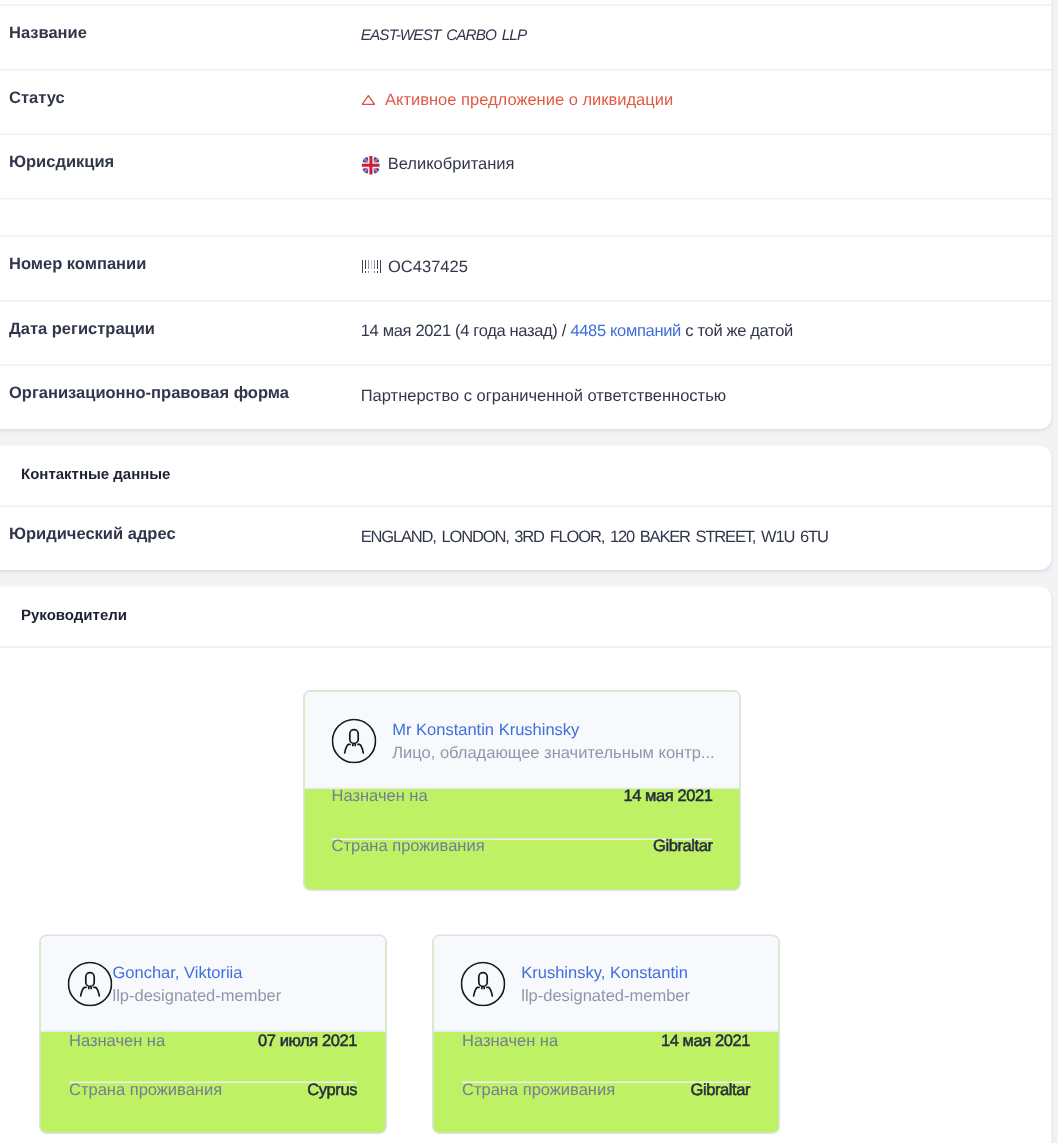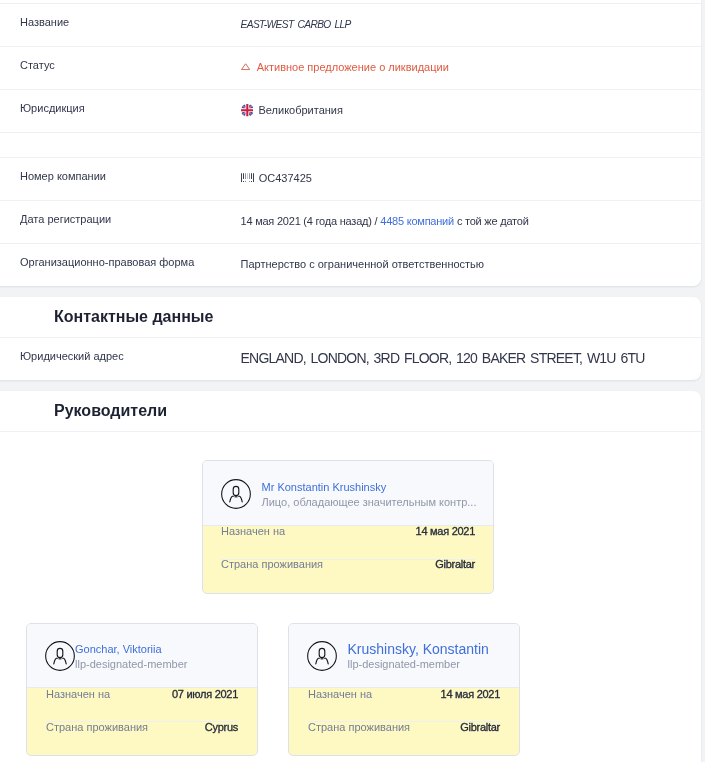--- a/index.html
+++ b/index.html
@@ -24,50 +24,50 @@
     box-shadow:0 1px 2px rgba(98,110,135,0.14);
   }
 
   
   .kv{
     position:absolute;left:0;width:100%;height:43px;
     border-top:1px solid #eef0f3;
     box-sizing:border-box;
   }
   .kv .k{
-    position:absolute;left:34px;top:50%;transform:translateY(calc(-50% - 2.6px));
-    font-size:11px;color:#31364b;white-space:nowrap;
+    position:absolute;left:20px;top:50%;transform:translateY(calc(-50% - 2.6px));
+    font-size:11px;color:#31364b;white-space:nowrap;font-weight:bold;
   }
   .kv .v{
     position:absolute;left:254.5px;top:50%;transform:translateY(calc(-50% - 0.8px));
     font-size:11px;color:#31364b;white-space:nowrap;
     display:flex;align-items:center;
   }
   .kv.empty{height:25px;}
 
   .sec-head{position:relative;height:40px;}
   .sec-title{
     position:absolute;left:28px;top:50%;transform:translateY(-50%);
-    font-size:16px;font-weight:bold;color:#1d2233;margin-left:40px;
+    font-size:10px;font-weight:bold;color:#1d2233;
   }
 
   .kv .v.warn, .warn{color:#e05a42;}
   .link{color:#3f6fdb;}
   a{text-decoration:none;}
-  .tight{font-size:14px;letter-spacing:-0.78px;word-spacing:1.6px;}
+  .tight{font-size:11px;letter-spacing:-0.78px;word-spacing:1.6px;}
   .tight2{font-size:10.2px;letter-spacing:-0.6px;word-spacing:1.6px;font-style:italic;}
 
   .ico{display:inline-flex;align-items:center;justify-content:center;flex:none;}
 
   
   .pcard{
     position:absolute;
     border:1px solid #dde2ea;
     border-radius:5px;
-    background:#fef9c3;
+    background:#bef264;
     box-sizing:border-box;
     overflow:hidden;
   }
   .pcard .head{
     background:#f7f9fc;
     border-bottom:1px solid #e6ebf2;
     display:flex;align-items:center;
     box-sizing:border-box;
   }
   .pcard .prow{
@@ -271,21 +271,21 @@
       <span class="ico" style="width:30px;height:30px;position:relative;top:0.5px;">
         <svg width="30" height="30" viewBox="0 0 30 30">
           <circle cx="15" cy="15" r="14.35" fill="none" stroke="#16181d" stroke-width="1.1"></circle>
           <rect x="12.2" y="7.4" width="5.6" height="9.2" rx="2.8" fill="none" stroke="#16181d" stroke-width="1.15"></rect>
           <path d="M14.2 16.9 L14.2 18.5 M15.8 16.9 L15.8 18.5" fill="none" stroke="#16181d" stroke-width="1.15"></path>
           <path d="M12.4 17.2 L11.4 17.2 C10.4 17.7 9.4 19.8 8.8 22.9" fill="none" stroke="#16181d" stroke-width="1.15" stroke-linecap="round" stroke-linejoin="round"></path>
           <path d="M17.6 17.2 L18.6 17.2 C19.6 17.7 20.6 19.8 21.2 22.9" fill="none" stroke="#16181d" stroke-width="1.15" stroke-linecap="round" stroke-linejoin="round"></path>
         </svg>
       </span>
       <span style="margin-left:10.5px;position:relative;top:1.5px;">
-        <span class="pname" style="display:block;font-size:14px;line-height:15px;">Krushinsky, Konstantin</span>
+        <span class="pname" style="display:block;font-size:11px;line-height:15px;">Krushinsky, Konstantin</span>
         <span class="prole" style="display:block;font-size:11px;line-height:15px;">llp-designated-member</span>
       </span>
     </div>
     <div class="prow" style="height:32.5px;margin:0 19px;">
       <span class="plabel">Назначен на</span>
       <span class="pvalue">14 мая 2021</span>
     </div>
     <div class="prow" style="height:34.5px;margin:0 19px;">
       <span class="plabel">Страна проживания</span>
       <span class="pvalue">Gibraltar</span>

